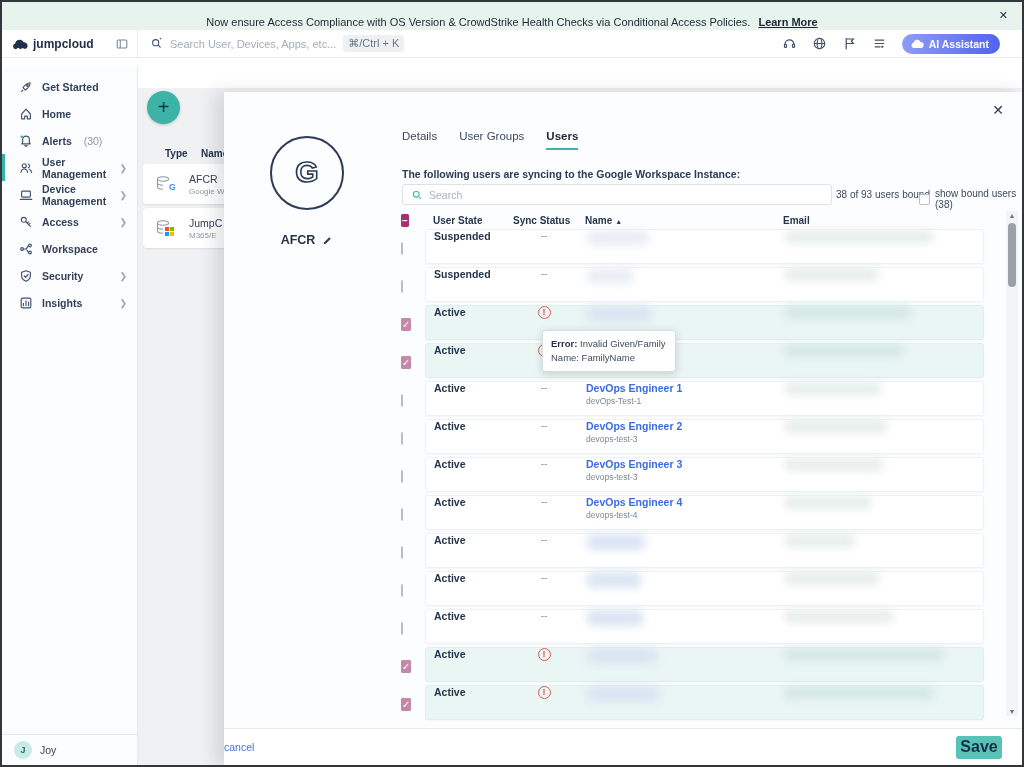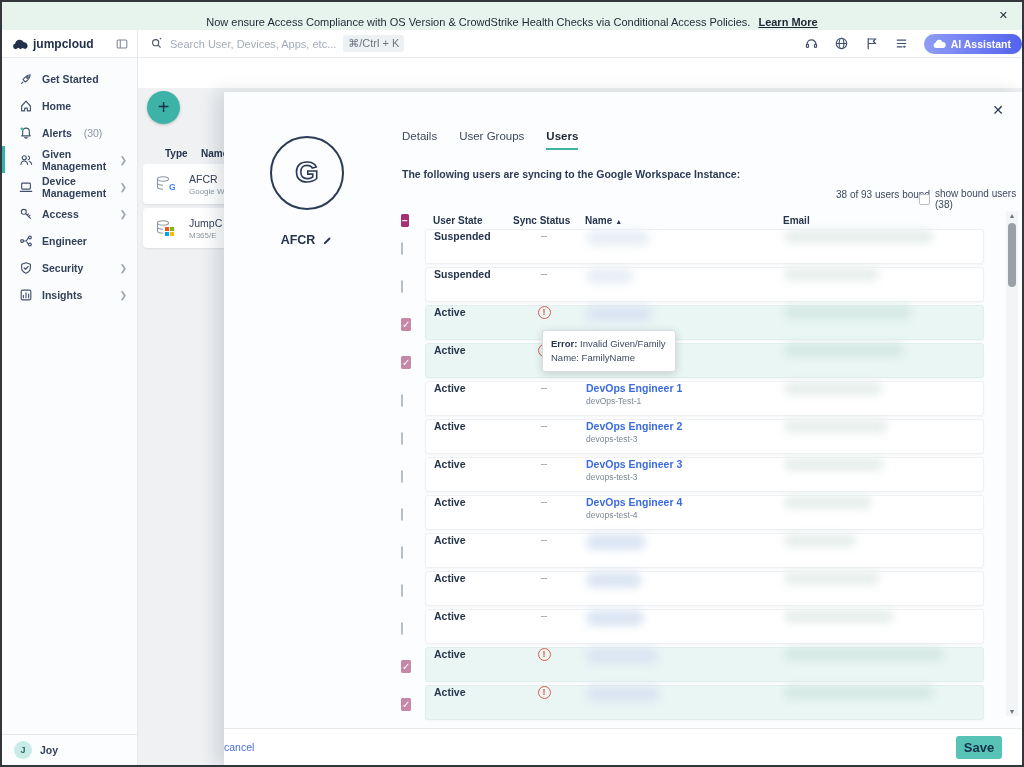--- a/index.html
+++ b/index.html
@@ -18,40 +18,40 @@
   .topnav { position:absolute; left:0; top:28px; right:0; height:28px; background:#fff;
             border-bottom:1px solid #e8ebee; display:flex; align-items:center; }
   .brand-zone { width:136px; height:100%; border-right:1px solid #e8ebee; display:flex;
                 align-items:center; padding:0 8px 0 10px; }
   .brand-name { font-size:12px; font-weight:bold; color:#22304a; margin-left:4px; flex:1; }
   .icon { display:inline-flex; align-items:center; justify-content:center; }
   .icon svg { display:block; }
   .nav-search { display:flex; align-items:center; gap:7px; margin-left:12px; }
   .nav-search-ph { font-size:11px; color:#a3adb8; }
   .kbd { font-size:11px; color:#6b7683; background:#eef1f4; border-radius:3px; padding:2px 5px; }
-  .nav-right { margin-left:auto; display:flex; align-items:center; gap:15px; padding-right:0;text-align:right; }
+  .nav-right { margin-left:auto; display:flex; align-items:center; gap:15px; padding-right:22px;text-align:right; }
   .ai-pill { height:20px; padding:0 11px 0 8px; border-radius:10px; display:flex; align-items:center; gap:5px;
              background:linear-gradient(90deg,#8f9cf6,#5263ee); color:#fff; font-size:10.5px;
              font-weight:bold; cursor:pointer; }
 
   
-  .sidebar { position:absolute; left:0; top:56px; width:136px; bottom:0; background:#fbfcfd;
+  .sidebar { position:absolute; left:0; top:64px; width:136px; bottom:0; background:#fbfcfd;
              border-right:1px solid #e6e9ec; }
   .side-items { padding-top:7px; }
   .side-item { height:27px; display:flex; align-items:center; gap:9px; padding-left:14px;
                padding-right:10px; font-size:10.5px; font-weight:bold; color:#33415a; cursor:pointer;
                border-left:3px solid transparent; }
   .side-item.active { border-left-color:#32b4aa; }
   .side-item .chev { margin-left:auto; color:#9aa4b0; font-size:9px; font-weight:normal; }
   .side-item .badge { color:#8b97a3; font-weight:normal; }
   .side-user { position:absolute; left:0; right:0; bottom:0; height:31px; border-top:1px solid #e6e9ec;
                background:#fcfdfe; display:flex; align-items:center; gap:8px; padding-left:12px; }
   .avatar { width:18px; height:18px; border-radius:50%; background:#c8ebe7; color:#2a6b63;
             font-size:9px; font-weight:bold; display:flex; align-items:center; justify-content:center; }
-  .side-user-name { font-size:10.5px; font-weight:bold; color:#33415a; }
+  .side-user-name { font-size:10.5px; font-weight:normal; color:#33415a; }
 
   
   .titlebar { position:absolute; left:136px; top:56px; right:0; height:30px; background:#fff;
               border-bottom:1px solid #e8ebee; display:flex; align-items:center; padding-left:12px; }
   .page-title { font-size:13.5px; font-weight:bold; color:#1d2733; }
   .main { position:absolute; left:136px; top:86px; right:0; bottom:0; background:#eff1f3; }
   .add-btn { position:absolute; left:9px; top:3px; width:33px; height:33px; border-radius:50%;
              background:#3db3a8; color:#173049; font-size:20px; display:flex; align-items:center;
              justify-content:center; cursor:pointer; box-shadow:0 1px 3px rgba(0,0,0,.2); }
   .dir-head { position:absolute; left:0; top:60px; font-size:10px; font-weight:bold; color:#25344c; }
@@ -119,21 +119,21 @@
   .vscroll { position:absolute; right:4px; top:119px; width:12px; height:505px; background:#f3f4f6; }
   .vs-arrow { position:absolute; left:0; width:12px; font-size:7px; color:#6b7280; text-align:center; cursor:pointer; }
   .vs-thumb { position:absolute; left:2px; top:12px; width:8px; height:64px; background:#9aa0a8;
               border-radius:5px; cursor:pointer; }
 
   .panel-footer { position:absolute; left:0; right:0; bottom:0; height:37px; background:#fff;
                   border-top:1px solid #e6e9ec; display:flex; align-items:center; justify-content:space-between;
                   gap:18px; padding-right:20px; }
   .cancel-link { font-size:10.5px; color:#4a6fdc; cursor:pointer; }
   .save-btn { width:46px; height:23px; background:#57c2b6; border:none; border-radius:3px;
-              font-size:13px; font-weight:bold; color:#173049; cursor:pointer;
+              font-size:16px; font-weight:bold; color:#173049; cursor:pointer;
               font-family:"Liberation Sans",sans-serif; }
 </style>
 </head>
 <body>
 
 <div class="screen">
 
   <div class="banner">
     <span>Now ensure Access Compliance with OS Version &amp; CrowdStrike Health Checks via Conditional Access Policies.</span>
     <a class="banner-link">Learn More</a>
@@ -236,21 +236,21 @@
           <span class="badge">&nbsp;(30)</span>
         </div>
         <div class="side-item active">
           <span class="icon">
             <svg width="14" height="14" viewBox="0 0 16 16" fill="none" stroke="#42526b" stroke-width="1.3" stroke-linecap="round" stroke-linejoin="round">
               <circle cx="6" cy="5.5" r="2.3"></circle>
               <path d="M2.2 13c.3-2.4 1.9-3.8 3.8-3.8s3.5 1.4 3.8 3.8"></path>
               <path d="M10.5 3.4a2.3 2.3 0 0 1 0 4.4M11.8 9.4c1.4.5 2.3 1.7 2.6 3.6"></path>
             </svg>
           </span>
-          <span>Given Management</span>
+          <span>User Management</span>
           <span class="chev">❯</span>
         </div>
         <div class="side-item">
           <span class="icon">
             <svg width="14" height="14" viewBox="0 0 16 16" fill="none" stroke="#42526b" stroke-width="1.3" stroke-linecap="round" stroke-linejoin="round">
               <rect x="3" y="3.5" width="10" height="7" rx="1"></rect>
               <path d="M1.5 13h13"></path>
             </svg>
           </span>
           <span>Device Management</span>
@@ -268,21 +268,21 @@
         </div>
         <div class="side-item">
           <span class="icon">
             <svg width="14" height="14" viewBox="0 0 16 16" fill="none" stroke="#42526b" stroke-width="1.3" stroke-linecap="round" stroke-linejoin="round">
               <circle cx="3.5" cy="8" r="1.6"></circle>
               <circle cx="12.5" cy="4" r="1.6"></circle>
               <circle cx="12.5" cy="12" r="1.6"></circle>
               <path d="M5.1 8h2.4m0 0c2.2 0 1.8-3.2 3.4-3.7M7.5 8c2.2 0 1.8 3.2 3.4 3.7"></path>
             </svg>
           </span>
-          <span>Engineer</span>
+          <span>Workspace</span>
         </div>
         <div class="side-item">
           <span class="icon">
             <svg width="14" height="14" viewBox="0 0 16 16" fill="none" stroke="#42526b" stroke-width="1.3" stroke-linecap="round" stroke-linejoin="round">
               <path d="M8 2l5 1.8v3.5c0 3.2-2 5.4-5 6.7-3-1.3-5-3.5-5-6.7V3.8z"></path>
               <path d="M6 8l1.5 1.5L10.5 6.3"></path>
             </svg>
           </span>
           <span>Security</span>
           <span class="chev">❯</span>
@@ -364,20 +364,29 @@
     </div>
 
     <div class="tabs" id="panel-tabs">
         <span class="tab">Details</span>
         <span class="tab">User Groups</span>
         <span class="tab active">Users</span>
       </div>
 
     <div class="panel-desc">The following users are syncing to the Google Workspace Instance:</div>
 
+    <div class="panel-search">
+      <span class="icon">
+        <svg width="12" height="12" viewBox="0 0 16 16">
+            <circle cx="7" cy="7" r="3.8" fill="none" stroke="#3db3a8" stroke-width="1.4"></circle>
+            <path d="M10 10l3.2 3.2" stroke="#3db3a8" stroke-width="1.4"></path>
+          </svg>
+      </span>
+      <span class="panel-search-ph">Search</span>
+    </div>
 
     <div class="bound-text">38 of 93 users bound</div>
     <div class="bound-check">
       <span class="cb" style="width:11px;height:11px;"></span>
       <span>show bound users (38)</span>
     </div>
 
     <div class="utable-head">
       <span class="uh-cb"><span class="cb indet">−</span></span>
       <span class="uh-state">User State</span>

